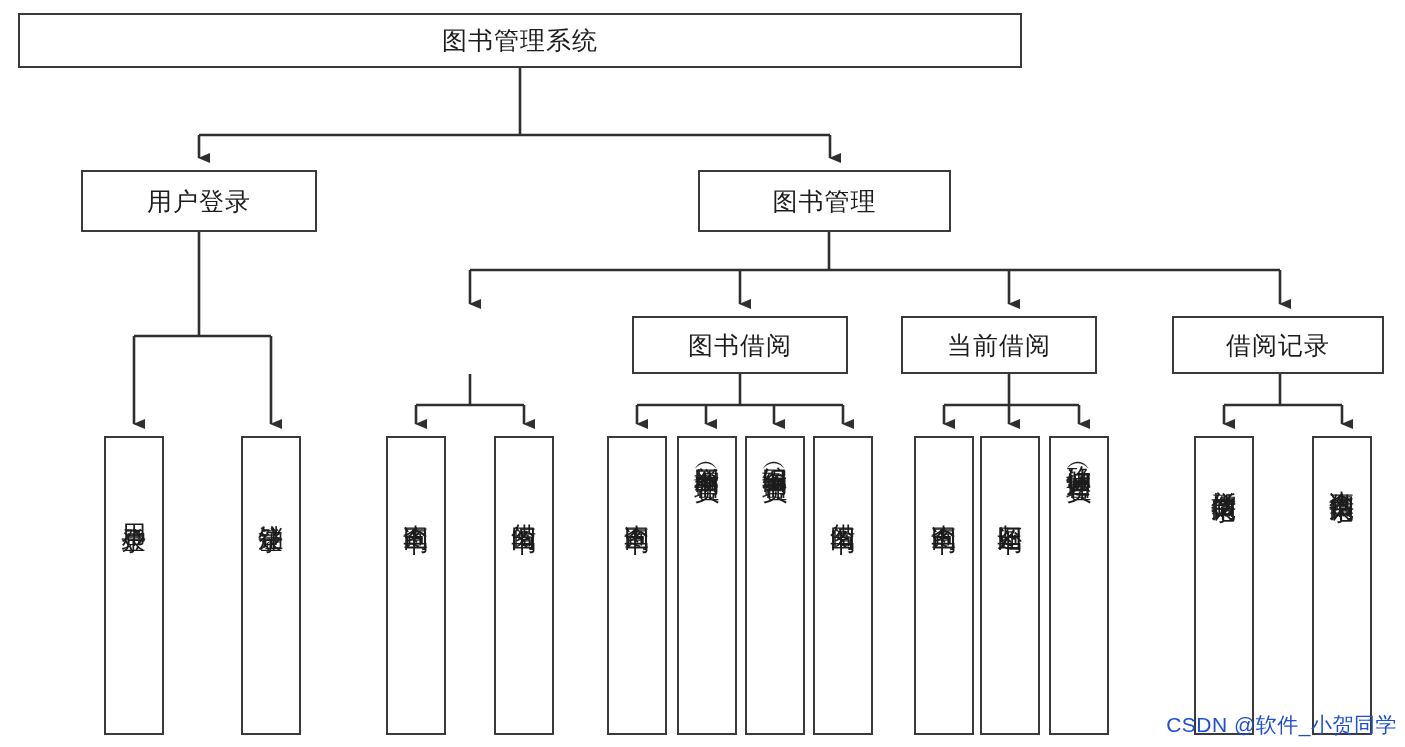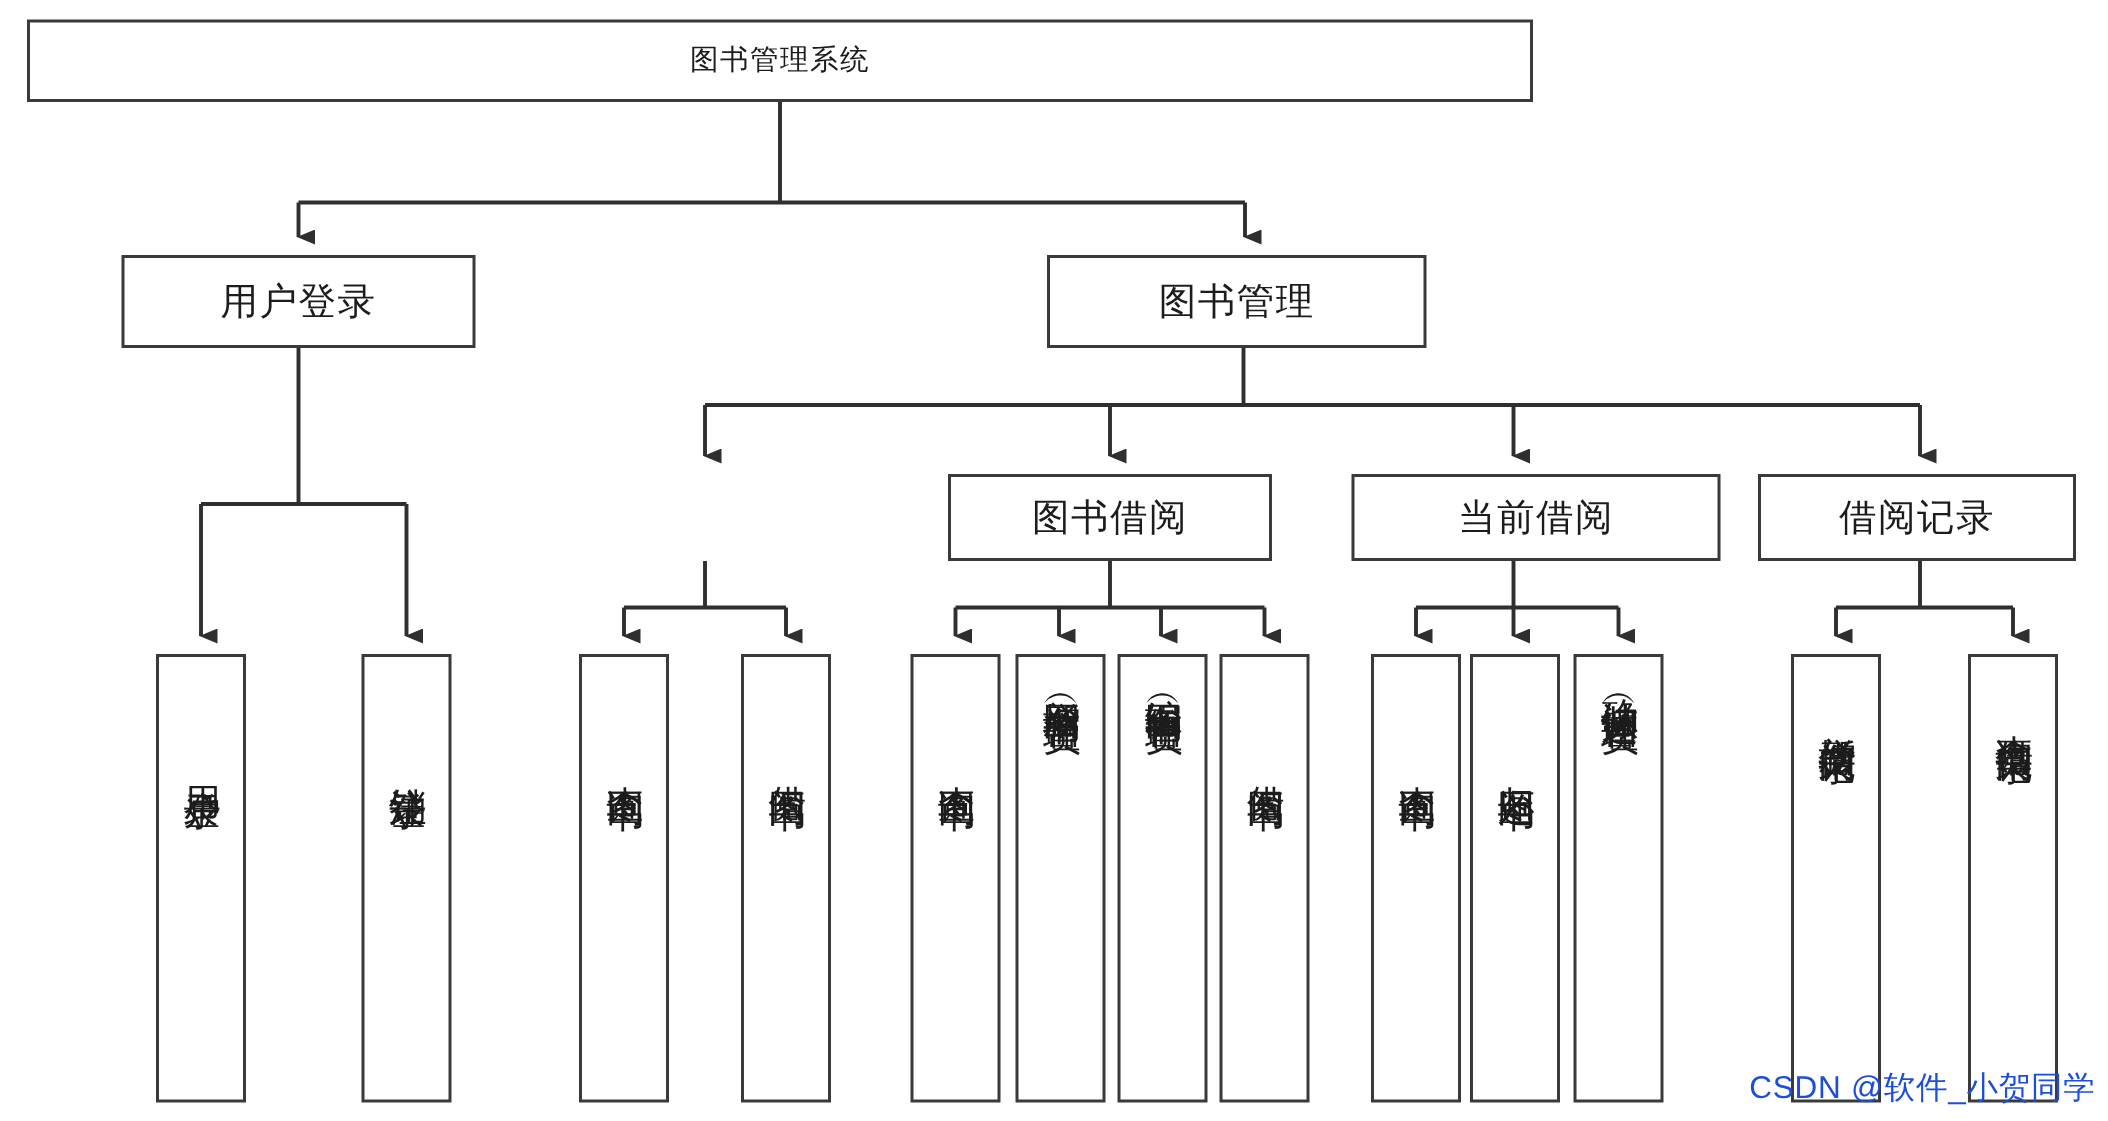--- a/index.html
+++ b/index.html
@@ -13,21 +13,21 @@
   .node{
     position:absolute;
     box-sizing:border-box;
     background:#ffffff;
     border:2.5px solid #3a3a3a;
     display:flex;align-items:center;justify-content:center;
     text-align:center;
     color:#1c1c1c;
   }
   .node.horiz{font-size:25px;letter-spacing:1px;line-height:1.15;}
-  .node.root{font-size:19px;}
+  .node.root{font-size:25px;}
   .node.vert{
     font-size:25px;
     line-height:1.22;
     letter-spacing:2px;
     align-items:flex-start;
     padding-top:10px;
   }
   .node.vert .vtext{
     writing-mode:vertical-rl;
     text-orientation:upright;
@@ -107,21 +107,21 @@
   <div class="node horiz" style="left:81px;top:170px;width:236px;height:62px;">
     <span>用户登录</span>
   </div>
   <div class="node horiz" style="left:698px;top:170px;width:253px;height:62px;">
     <span>图书管理</span>
   </div>
 
   <div class="node horiz" style="left:632px;top:316px;width:216px;height:58px;align-items:center;">
     <span>图书借阅</span>
   </div>
-  <div class="node horiz" style="left:901px;top:316px;width:246px;height:58px;">
+  <div class="node horiz" style="left:901px;top:316px;width:196px;height:58px;">
     <span>当前借阅</span>
   </div>
   <div class="node horiz" style="left:1172px;top:316px;width:212px;height:58px;">
     <span>借阅记录</span>
   </div>
 
   <div class="node vert" style="left:104px;top:436px;width:60px;height:299px;padding-top:66px;">
     <span class="vtext">用户登录</span>
   </div>
   <div class="node vert" style="left:241px;top:436px;width:60px;height:299px;padding-top:66px;">

